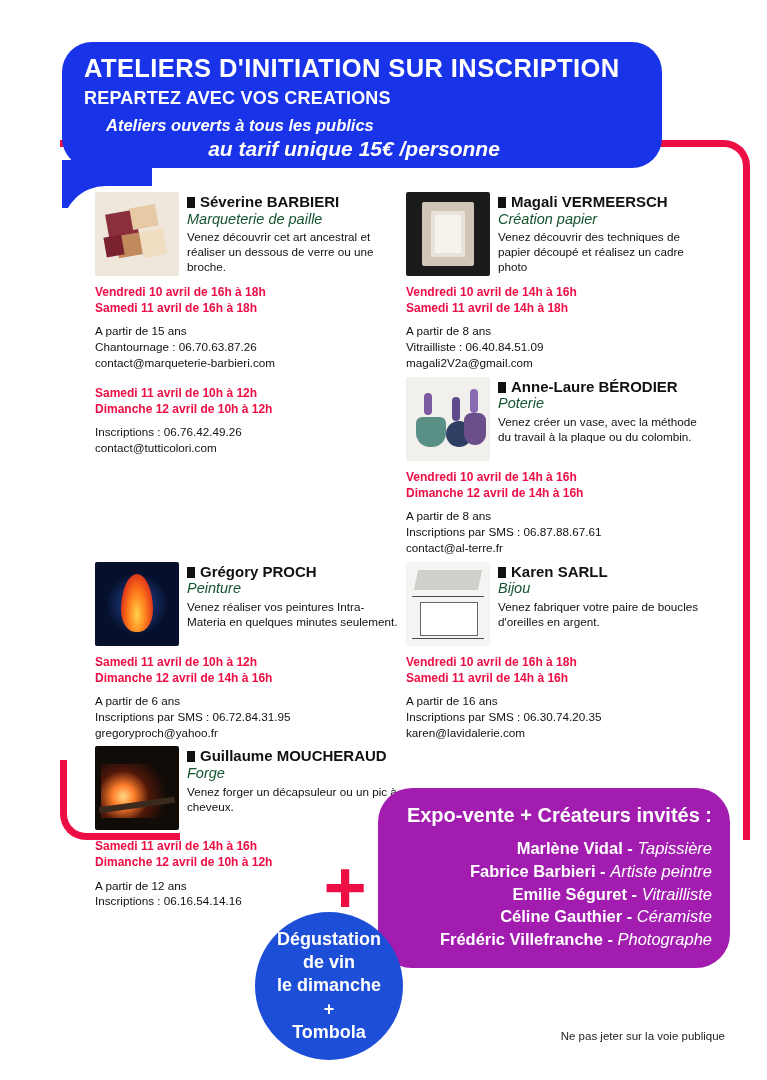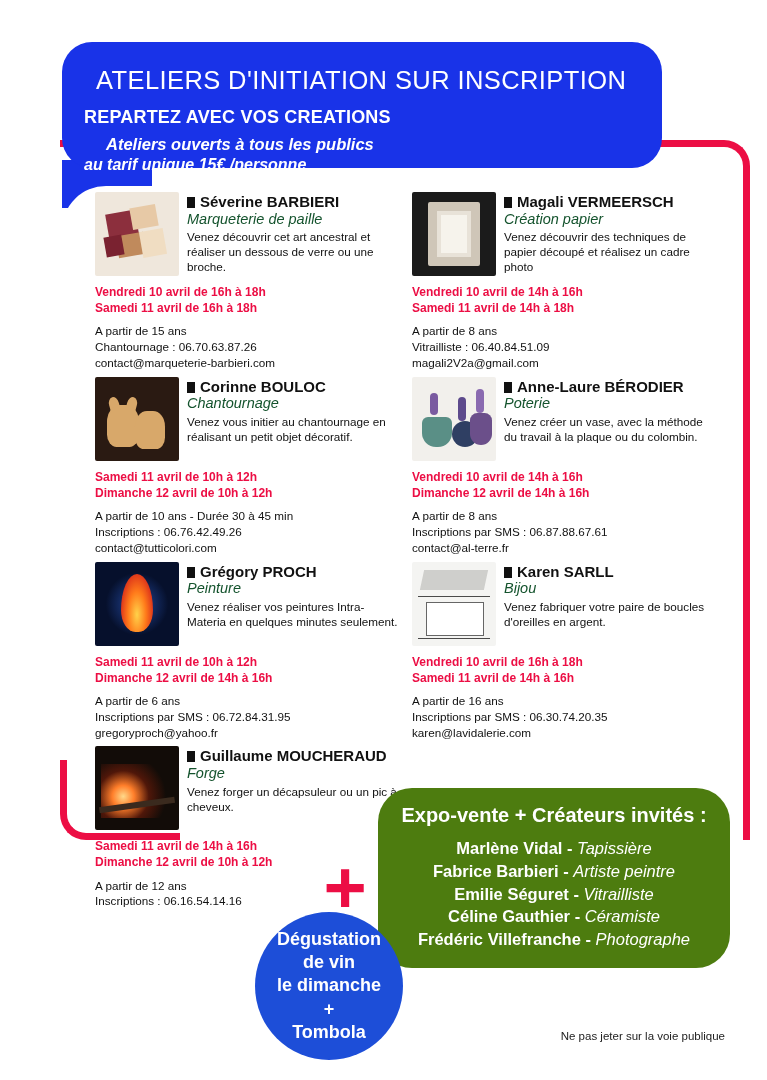--- a/index.html
+++ b/index.html
@@ -55,44 +55,44 @@
     top: 42px;
     width: 600px;
     height: 126px;
     background: #1933e8;
     border-radius: 30px;
     color: #ffffff;
     box-sizing: border-box;
     padding: 12px 20px 0 22px;
   }
   .header-banner h1 {
-    margin: 12px;
+    margin: 0;
     font-size: 25.5px;
-    font-weight: normal;
+    font-weight: bold;
     letter-spacing: 0.4px;
     line-height: 1.15;
   }
   .header-banner h2 {
     margin: 5px 0 0 0;
     font-size: 18px;
     font-weight: bold;
     letter-spacing: 0.2px;
   }
   .header-banner .sub1 {
     margin: 7px 0 0 22px;
     font-size: 16.5px;
     font-style: italic;
     font-weight: bold;
   }
   .header-banner .sub2 {
     margin: 2px 0 0 0;
-    font-size: 16px;
+    font-size: 21px;
     font-style: italic;
     font-weight: bold;
-    text-align: left;
+    text-align: center;
     padding-right: 18px;
   }
   
   .header-tail {
     position: absolute;
     left: 62px;
     top: 160px;
     width: 90px;
     height: 48px;
     background: #1933e8;
@@ -109,21 +109,21 @@
 
   
   .workshops {
     position: absolute;
     left: 95px;
     top: 192px;
     width: 620px;
   }
   .ws-row {
     display: flex;
-    gap: 14px;
+    gap: 8px;
     margin-bottom: 6px;
   }
   .ws {
     width: 303px;
     position: relative;
   }
   .ws-top {
     display: flex;
     gap: 8px;
   }
@@ -243,26 +243,26 @@
   }
   .thumb-forge .bar { position:absolute; left:4px; top:56px; width:76px; height:6px; background:#3a2a1e; transform:rotate(-8deg);}
 
   
   .expo {
     position: absolute;
     left: 378px;
     top: 788px;
     width: 352px;
     height: 180px;
-    background: #4d7c0f;
+    background: #a21caf;
     border-radius: 34px 34px 34px 34px;
     color: #ffffff;
     box-sizing: border-box;
     padding: 16px 18px 0 18px;
-    text-align: center;
+    text-align: right;
   }
   .expo h3 {
     margin: 0 0 10px 0;
     font-size: 20px;
     font-weight: bold;
   }
   .expo .guest {
     font-size: 16.5px;
     line-height: 1.38;
     font-weight: bold;
@@ -385,41 +385,25 @@
           <div>A partir de 8 ans</div>
           <div>Vitrailliste : 06.40.84.51.09</div>
           <div>magali2V2a@gmail.com</div>
         </div>
       </div>
     </div>
 
     <div class="ws-row">
 
       <div class="ws">
-        <div class="ws-top">
-          <div class="ws-thumb thumb-chant">
-            <span class="e1"></span>
-              <span class="e2"></span>
-            <span class="cat c1"></span>
-              <span class="cat c2"></span>
-          </div>
-          <div class="ws-txt">
-            <div class="ws-name">
-              <span class="sq"></span><span>Corinne BOULOC</span>
-            </div>
-            <div class="ws-craft">Chantournage</div>
-            <div class="ws-desc">Venez vous initier au chantournage en réalisant un petit objet décoratif.</div>
-          </div>
-        </div>
         <div class="ws-dates">
           <div>Samedi 11 avril de 10h à 12h</div>
           <div>Dimanche 12 avril de 10h à 12h</div>
         </div>
         <div class="ws-info">
-          <div>A partir de 10 ans - Durée 30 à 45 min</div>
           <div>Inscriptions : 06.76.42.49.26</div>
           <div>contact@tutticolori.com</div>
         </div>
       </div>
 
       <div class="ws">
         <div class="ws-top">
           <div class="ws-thumb thumb-pot">
             <span class="fl1"></span>
               <span class="fl2"></span>

